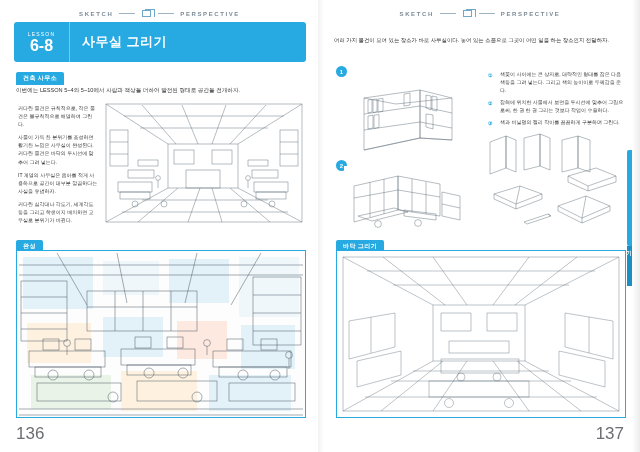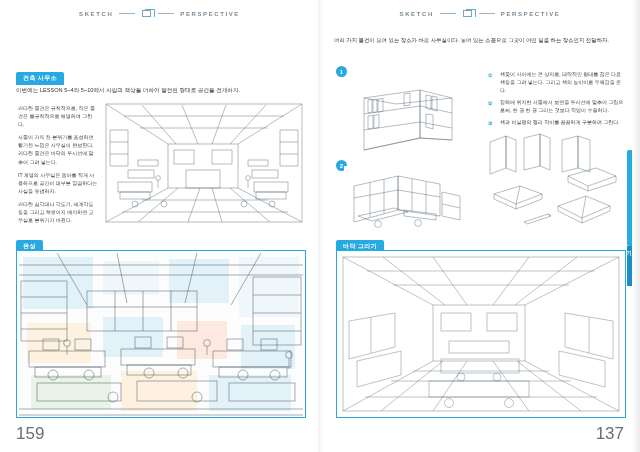--- a/index.html
+++ b/index.html
@@ -252,20 +252,27 @@
   <div class="page page-left">
 
     <div class="hdr">
       <span>SKETCH</span>
       <span class="dash"></span>
       <span class="cube"></span>
       <span class="dash"></span>
       <span>PERSPECTIVE</span>
     </div>
 
+    <div class="lesson-bar">
+      <div class="lesson-badge">
+        <span class="l-word">LESSON</span>
+        <span class="l-num">6-8</span>
+      </div>
+      <div class="lesson-title">사무실 그리기</div>
+    </div>
 
     <div class="sec-tab" style="left:16px; top:72px;">건축 사무소</div>
 
     <div class="intro">이번에는 LESSON 5~4와 5~10에서 사람과 책상을 더하여 발전된 형태로 공간을 전개하자.</div>
 
     <div class="notes">
       <p>커다란 물건은 규칙적으로, 작은 물건은 불규칙적으로 배열하여 그린다.</p>
       <p>사물이 가득 찬 분위기를 조성하면 활기찬 느낌은 사무실이 완성된다. 커다란 물건은 바닥의 투시선에 맞추어 그려 넣는다.</p>
       <p>IT 계열의 사무실은 좁아를 적게 사용하므로 공간이 대부분 깔끔하다는 사실을 유념하자.</p>
       <p>커다란 심각대나 각도기, 세계각도 등을 그리고 학생이지 배치하면 교무실로 분위기가 바뀐다.</p>
@@ -406,21 +413,21 @@
           <line x1="190" y1="95.4" x2="190" y2="104"></line>
           <circle cx="272" cy="104" r="3.4"></circle>
           <line x1="272" y1="107.4" x2="272" y2="118"></line>
 
           <line x1="2" y1="158" x2="286" y2="158"></line>
           <line x1="2" y1="164" x2="286" y2="164"></line>
         </g>
       </svg>
     </div>
 
-    <div class="pagenum left">159</div>
+    <div class="pagenum left">136</div>
   </div>
 
   <div class="page page-right">
 
     <div class="hdr">
       <span>SKETCH</span>
       <span class="dash"></span>
       <span class="cube"></span>
       <span class="dash"></span>
       <span>PERSPECTIVE</span>

